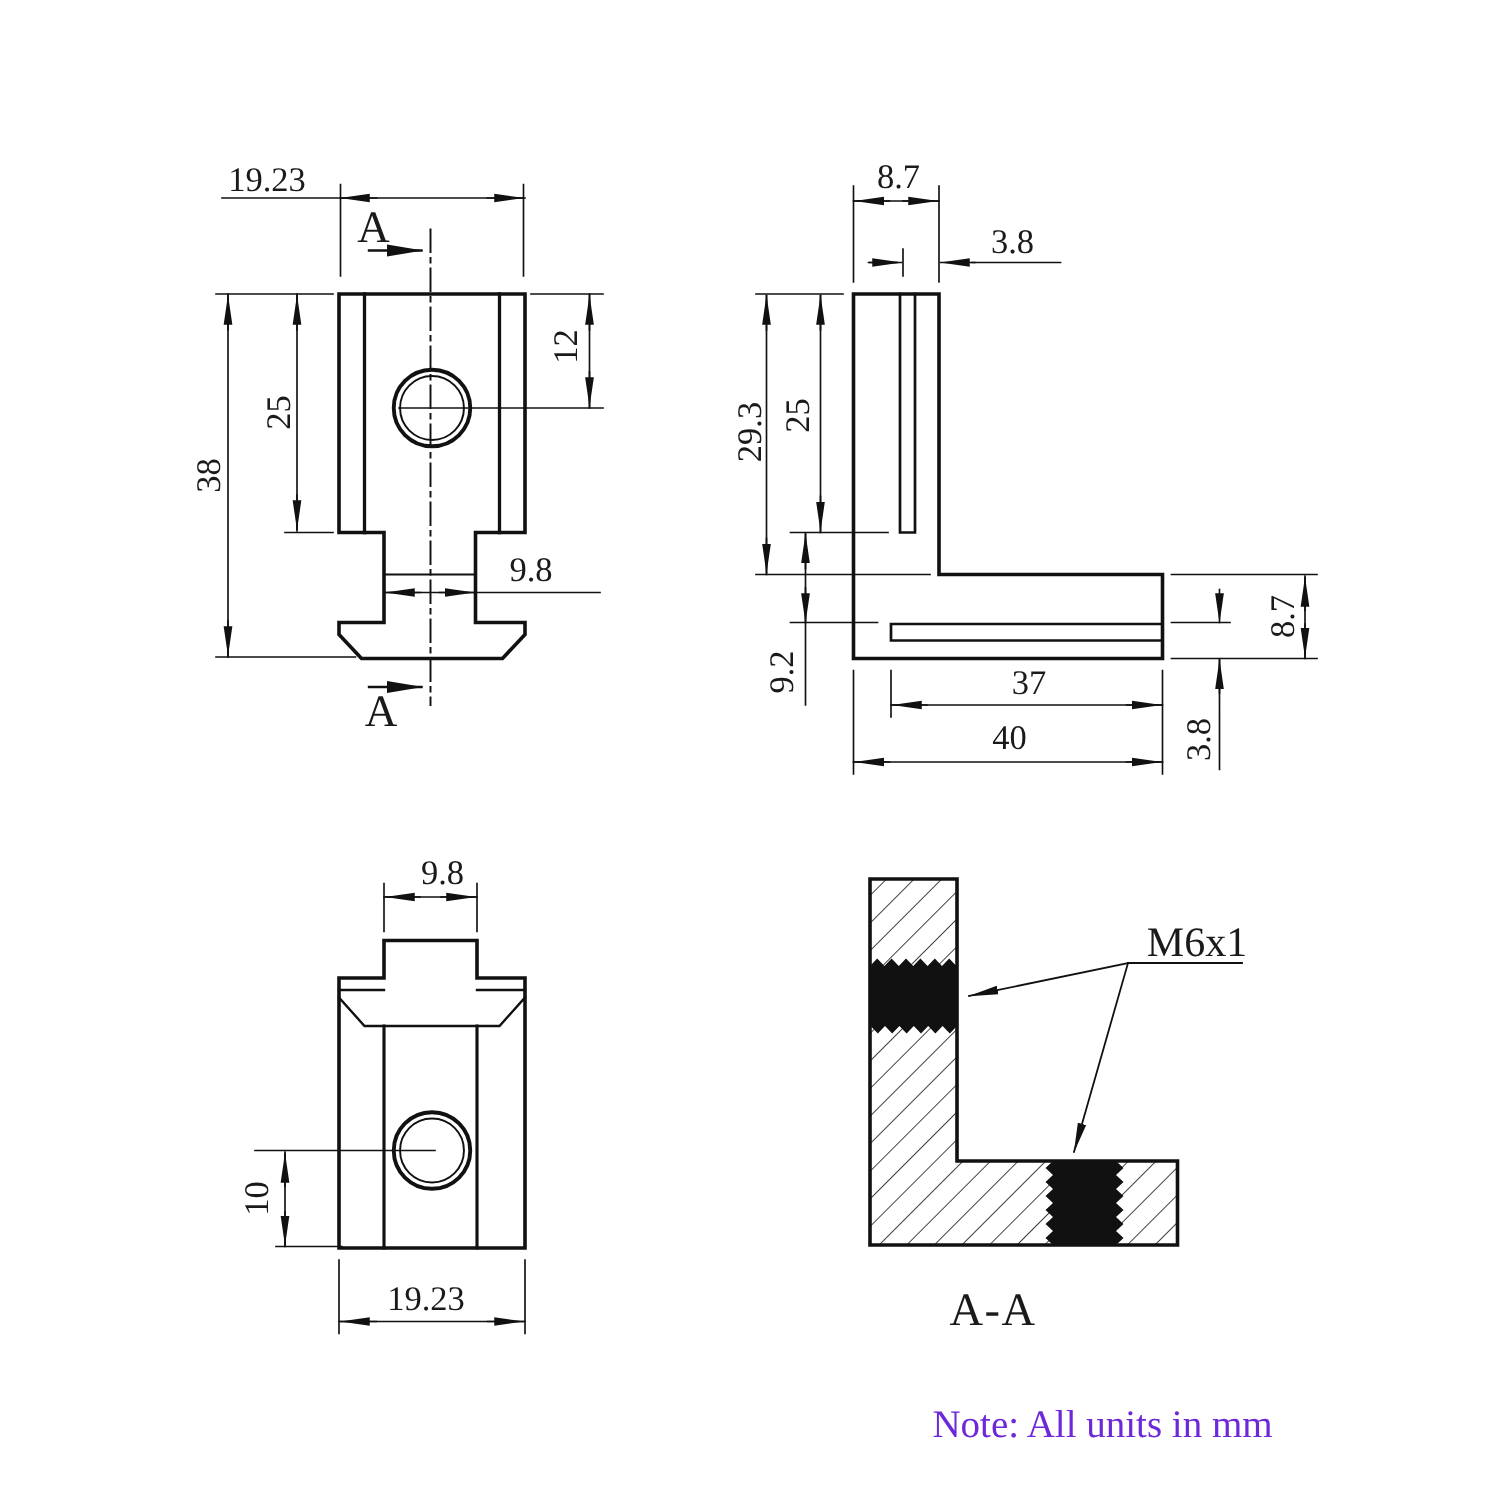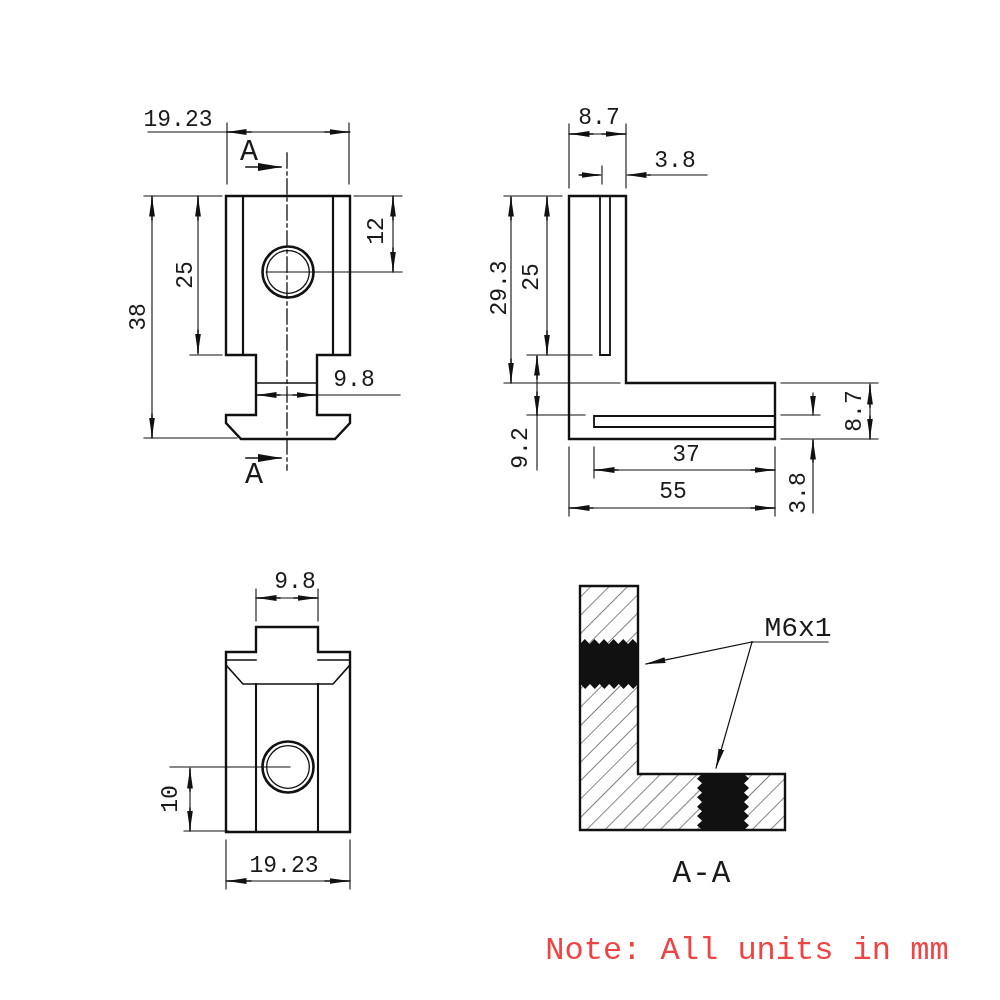--- a/index.html
+++ b/index.html
@@ -1,25 +1,25 @@
 <!DOCTYPE html>
 <html><head>
 <meta charset="utf-8">
 <style>
   html,body{margin:0;padding:0;background:#fff;}
   #page{position:relative;width:1000px;height:1000px;background:#fff;overflow:hidden;
-        font-family:Liberation Mono, monospace;color:#1a1a1a;}
+        font-family:Liberation Serif, serif;color:#1a1a1a;}
   #page svg{position:absolute;left:0;top:0;}
   .lbl{position:absolute;font-size:23px;line-height:1;white-space:nowrap;
        transform:translate(-50%,-50%);color:#1a1a1a;}
   .rot{transform:translate(-50%,-50%) rotate(-90deg);}
   .sec-letter{font-size:30px;}
   .sec-title{font-size:31px;letter-spacing:1px;}
   .thread{font-size:28px;}
-  .note{position:absolute;font-size:32px;transform:translate(-50%,-50%);white-space:nowrap;color:#ef4444;margin-left:12px;}
+  .note{position:absolute;font-size:26px;transform:translate(-50%,-50%);white-space:nowrap;color:#6d28d9;}
 </style>
 </head>
 <body>
 
 <div id="page">
 
 <svg width="1000" height="1000" viewBox="0 0 1000 1000">
   <defs>
     <marker id="arr" markerUnits="userSpaceOnUse" markerWidth="20" markerHeight="8" viewBox="0 0 20 8" refX="19.5" refY="4" orient="auto">
       <polygon points="0,1.1 20,4 0,6.9" fill="#111"></polygon>
@@ -170,23 +170,23 @@
   <div class="lbl sec-letter" style="left:254px;top:475px">A</div>
 
   <div class="lbl" style="left:599px;top:118px">8.7</div>
   <div class="lbl" style="left:675px;top:161px">3.8</div>
   <div class="lbl rot" style="left:500px;top:288px">29.3</div>
   <div class="lbl rot" style="left:532px;top:277px">25</div>
   <div class="lbl rot" style="left:521px;top:448px">9.2</div>
   <div class="lbl rot" style="left:855px;top:411px">8.7</div>
   <div class="lbl rot" style="left:799px;top:493px">3.8</div>
   <div class="lbl" style="left:686px;top:455px">37</div>
-  <div class="lbl" style="left:673px;top:492px">55</div>
+  <div class="lbl" style="left:673px;top:492px">40</div>
 
   <div class="lbl" style="left:295px;top:582px">9.8</div>
   <div class="lbl rot" style="left:171px;top:799px">10</div>
   <div class="lbl" style="left:284px;top:866px">19.23</div>
 
   <div class="lbl thread" style="left:798px;top:629px">M6x1</div>
-  <div class="lbl sec-title" style="left:702px;top:873px">A-A</div>
+  <div class="lbl sec-title" style="left:662px;top:873px">A-A</div>
 
   <div class="note" style="left:735px;top:950px">Note: All units in mm</div>
 </div>
 
 </body></html>

